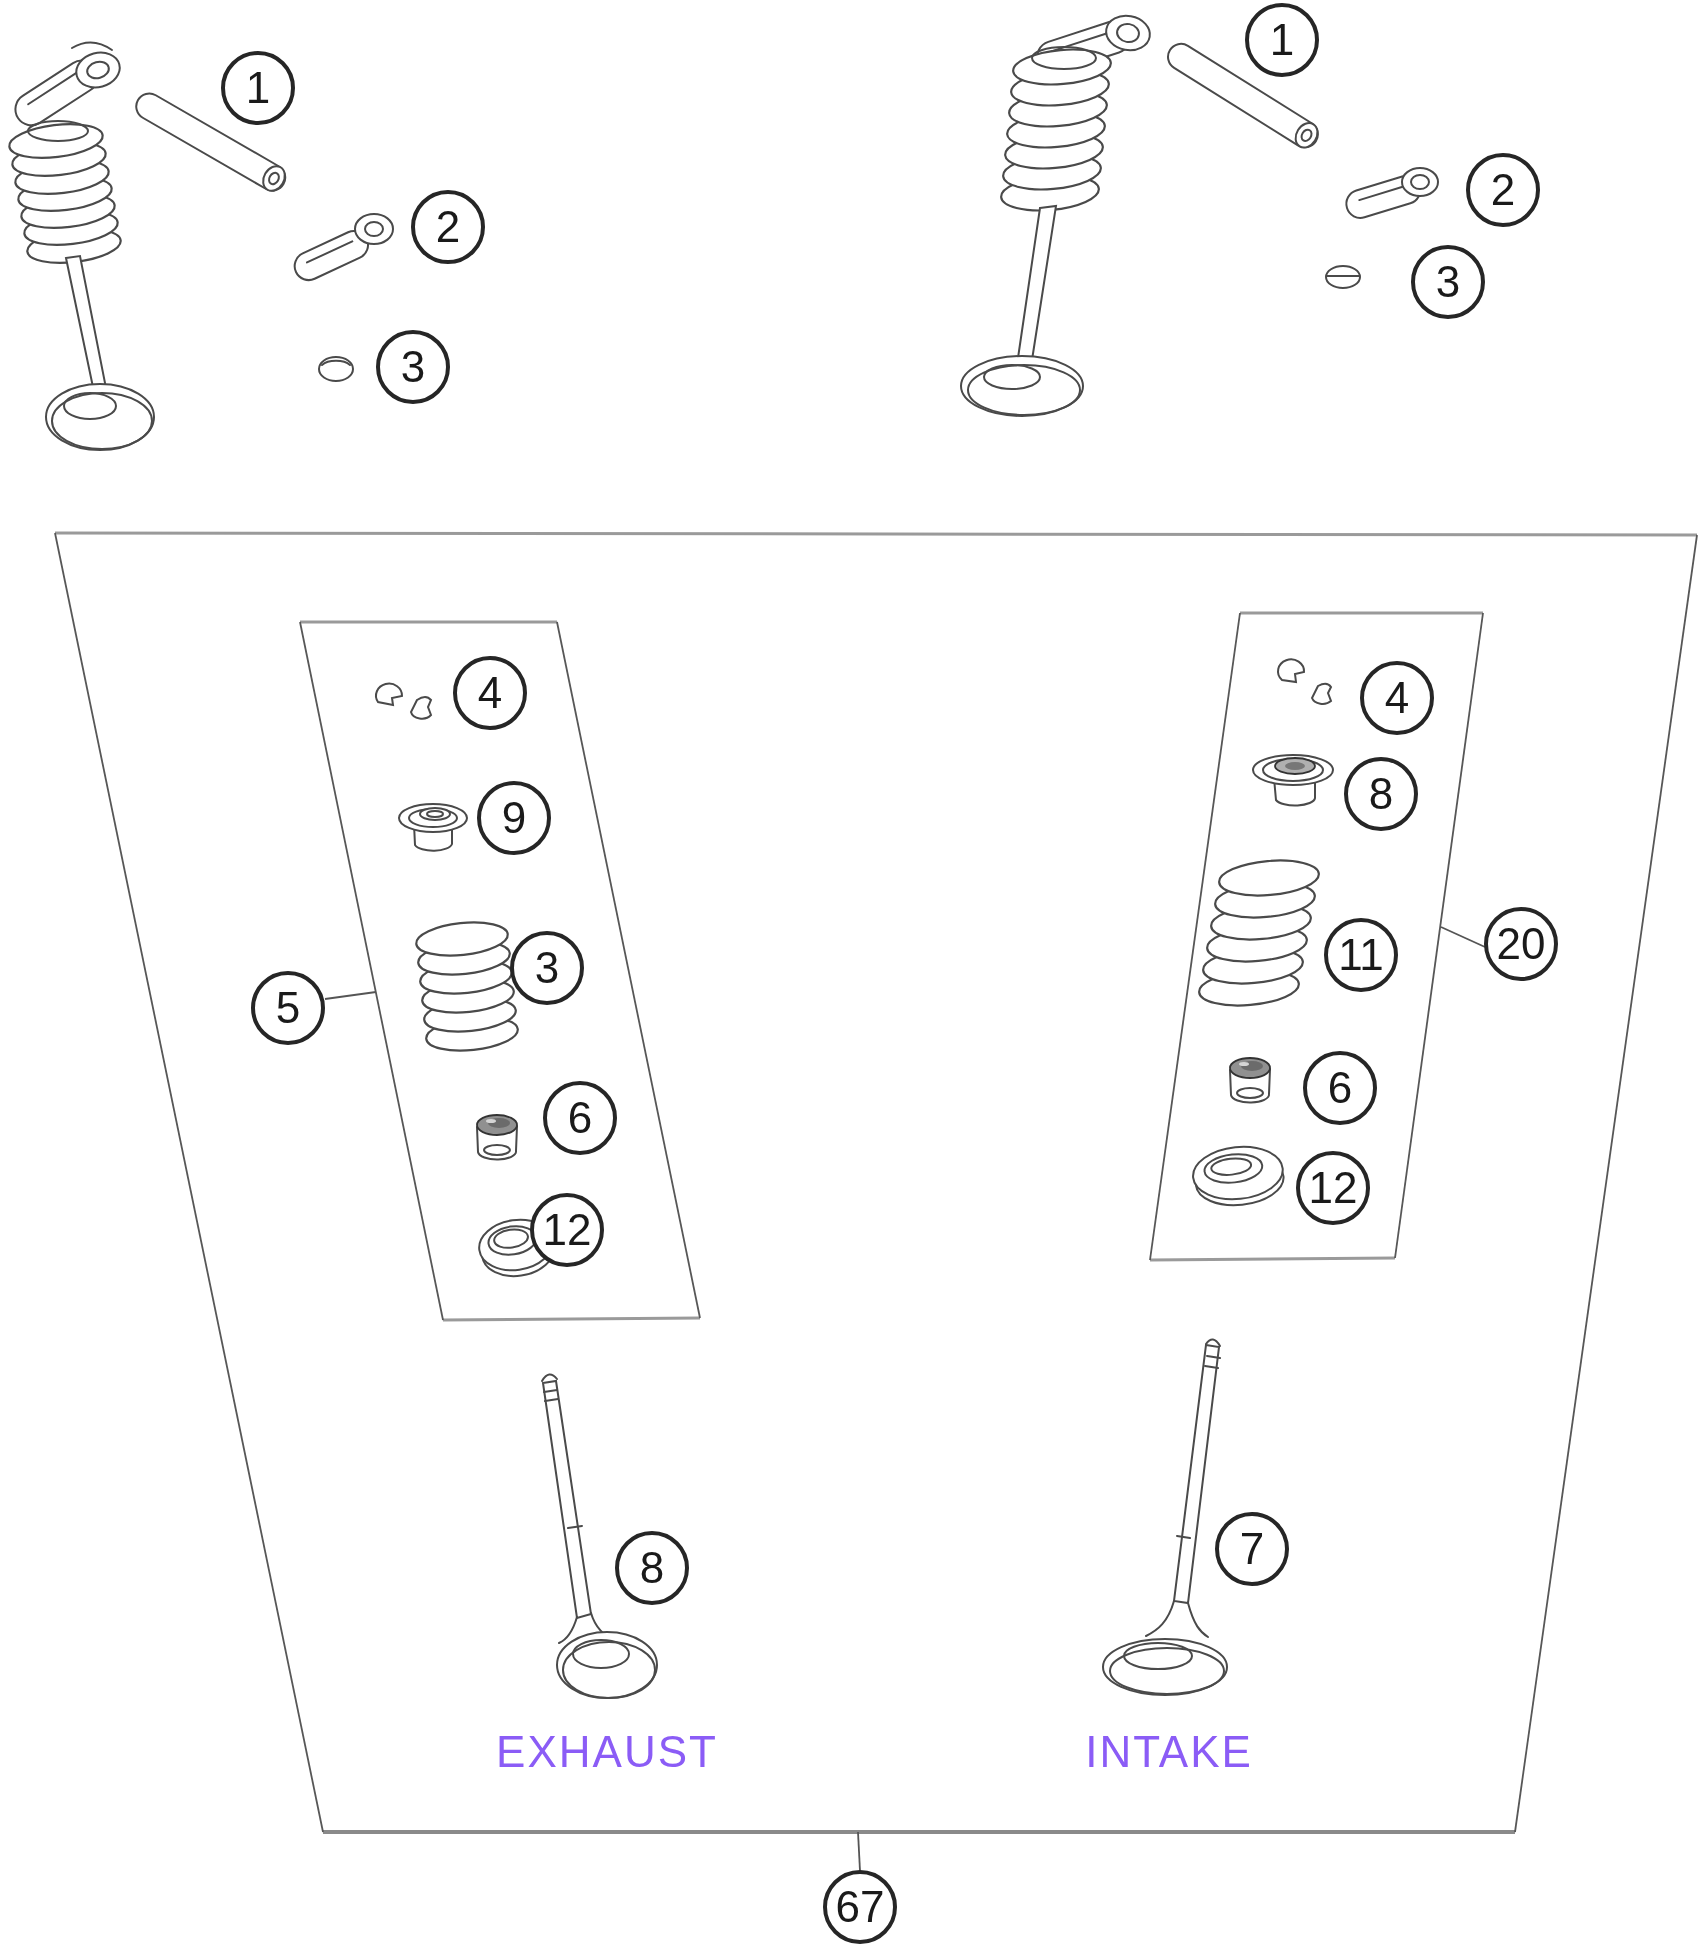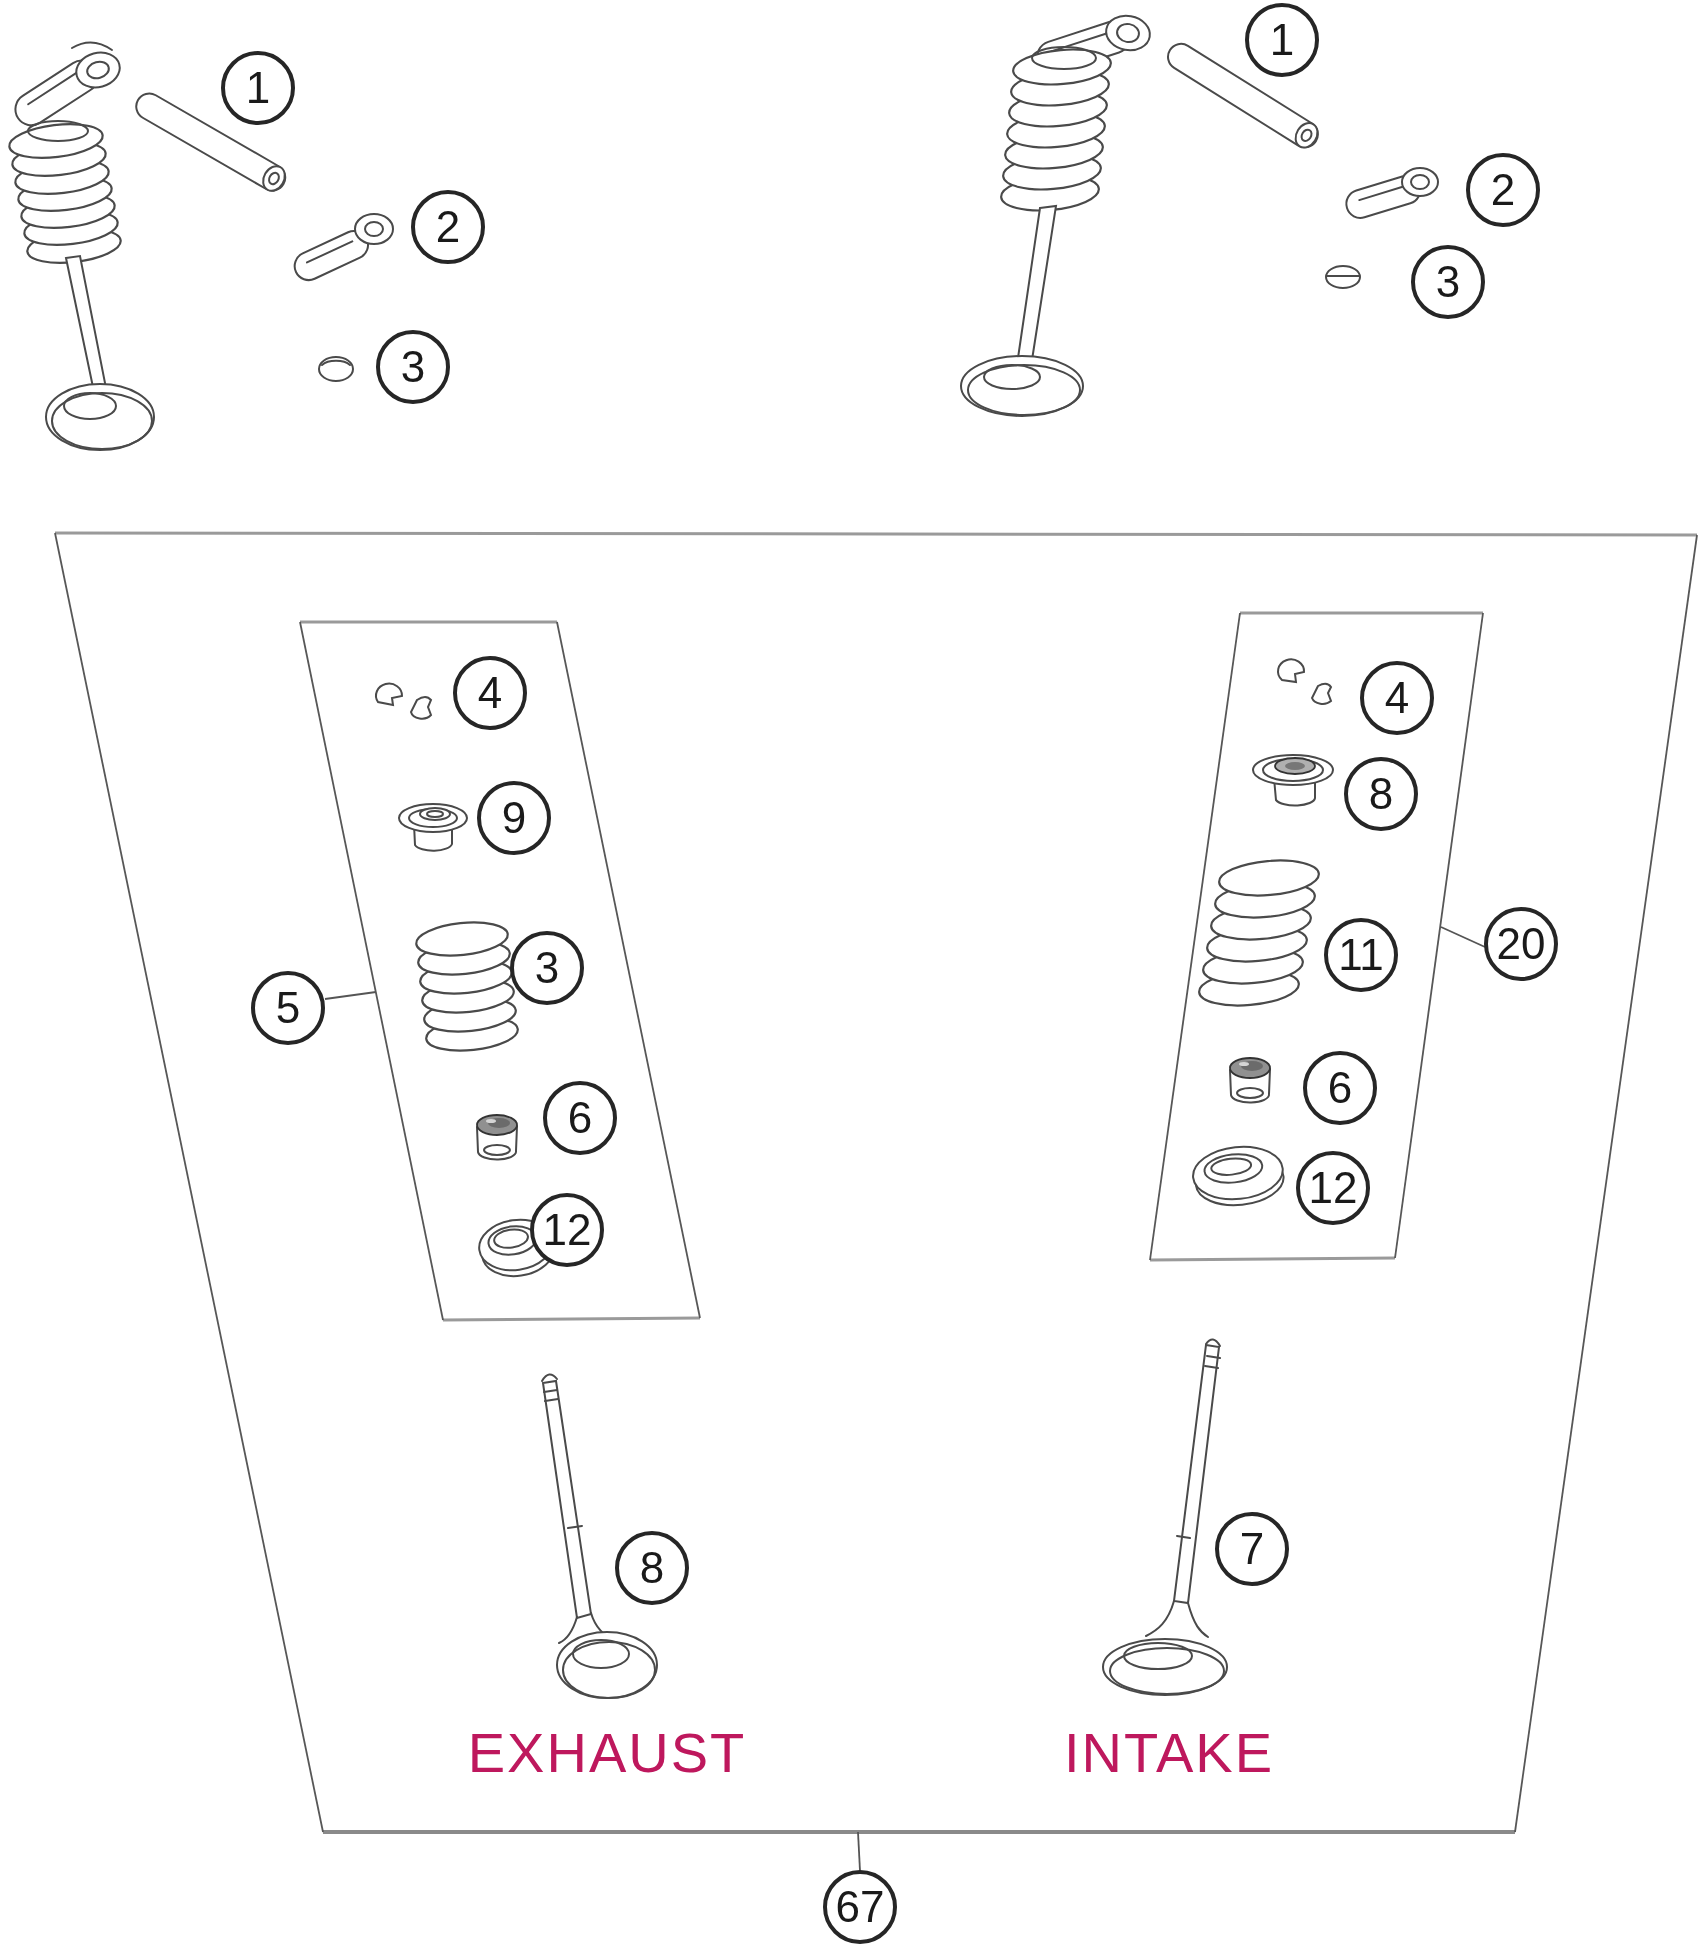--- a/index.html
+++ b/index.html
@@ -20,21 +20,21 @@
   
   .callout{
     position:absolute;width:74px;height:74px;box-sizing:border-box;
     border:4.5px solid #262626;border-radius:50%;background:#ffffff;
     display:flex;align-items:center;justify-content:center;
     transform:translate(-50%,-50%);
     font-size:44px;color:#1a1a1a;line-height:1;
   }
   .part-label{
     position:absolute;transform:translate(-50%,-50%);
-    font-size:56px;letter-spacing:2px;color:#be185d;white-space:nowrap;
+    font-size:44px;letter-spacing:2px;color:#8b5cf6;white-space:nowrap;
   }
 </style>
 </head>
 <body>
 
 <div class="stage">
 
   <svg width="1700" height="1946" viewBox="0 0 1700 1946">
 
     <g>

